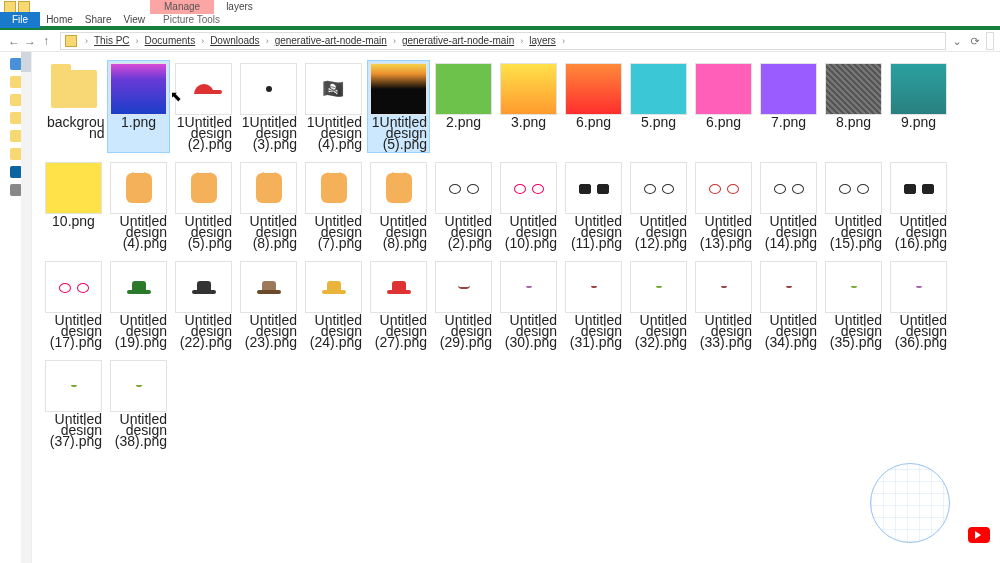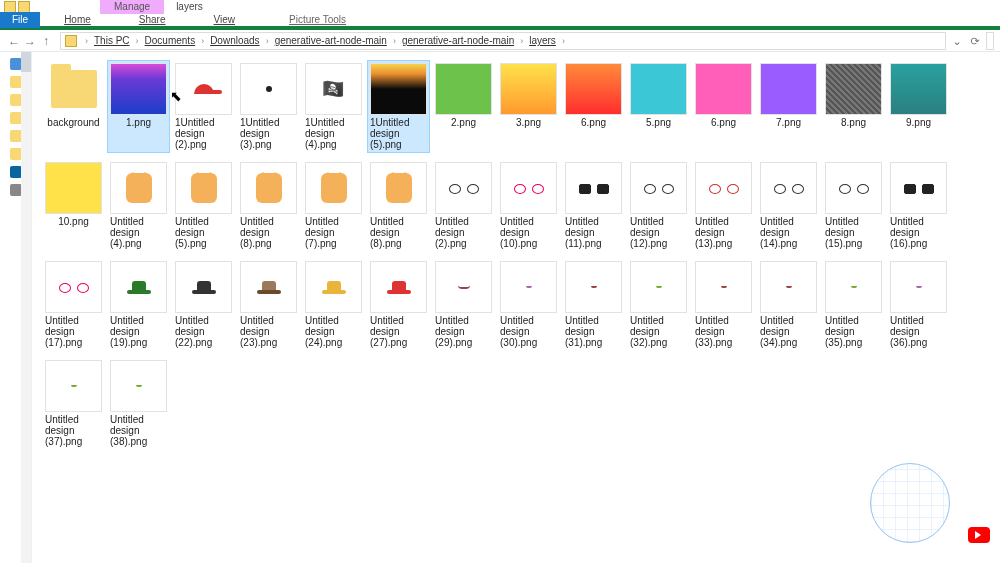--- a/index.html
+++ b/index.html
@@ -2,27 +2,27 @@
 <html><head>
 <meta charset="utf-8">
 <style>
 * { margin: 0; padding: 0; box-sizing: border-box; font-family: "Segoe UI", Tahoma, sans-serif; }
 body { width: 1000px; height: 563px; background: #fff; overflow: hidden; position: relative; font-size: 10px; color: #222; }
 
 
 .titlebar { height: 14px; background: #fff; display: flex; align-items: center; }
 .titlebar .qat { display: flex; gap: 2px; padding-left: 4px; }
 .titlebar .qat span { width: 12px; height: 12px; background: #f7d872; display: inline-block; border: 1px solid #c9a83b; }
-.titlebar .tab-ctx { margin-left: 70px; background: #f0abfc; color: #555; padding: 0 14px; font-size: 10px; line-height: 14px; }
+.titlebar .tab-ctx { margin-left: 120px; background: #fca5a5; color: #555; padding: 0 14px; font-size: 10px; line-height: 14px; }
 .titlebar .tab-plain { margin-left: 8px; color: #444; font-size: 10px; line-height: 14px; padding: 0 4px; }
 
 
 .ribbon { height: 16px; background: #fff; display: flex; align-items: center; border-bottom: 4px solid #15803d; }
 .ribbon .file { background: #1979ca; color: #fff; padding: 0 12px; line-height: 16px; font-size: 10px; }
-.ribbon .tab { padding: 0 24px; line-height: 16px; font-size: 10px; color: #444; text-decoration: underline; }
+.ribbon .tab { padding: 0 6px; line-height: 16px; font-size: 10px; color: #444; }
 .ribbon .tab.ctx { color: #666; margin-left: 6px; }
 
 
 .navbar { height: 22px; background: #fff; border-bottom: 1px solid #e8e8e8; display: flex; align-items: center; padding: 0 6px; }
 .navbtn { width: 16px; text-align: center; color: #707070; font-size: 12px; user-select: none; }
 .navbar .pathbox { margin-left: 6px; flex: 1; border: 1px solid #dcdcdc; height: 18px; display: flex; align-items: center; padding: 0 4px; background: #fff; }
 .navbar .pathbox .foldicon { width: 12px; height: 12px; background: #f7d872; border: 1px solid #c9a83b; margin-right: 4px; }
 .crumb { color: #333; font-size: 10px; padding: 0 2px; text-decoration: underline; }
 .sep { color: #888; padding: 0 4px; font-size: 9px; }
 .navbar .right { display: flex; align-items: center; gap: 4px; margin-left: 4px; }
@@ -40,21 +40,21 @@
 
 
 .content { position: absolute; left: 32px; top: 52px; right: 0; bottom: 0; padding: 8px 10px; overflow: hidden; }
 .grid { display: flex; flex-wrap: wrap; gap: 6px 2px; align-content: flex-start; }
 .tile { width: 63px; display: flex; flex-direction: column; align-items: center; padding: 2px; border: 1px solid transparent; }
 .tile.sel { background: #cce8ff; border: 1px solid #99d1ff; }
 .thumb { width: 57px; height: 52px; background: #fff; border: 1px solid #e2e2e2; display: flex; align-items: center; justify-content: center; position: relative; overflow: hidden; }
 .thumb.folder { border: none; }
 .folder-shape { width: 46px; height: 38px; background: #f8d775; border-radius: 2px; position: relative; }
 .folder-shape::before { content:""; position:absolute; top:-6px; left:0; width:20px; height:8px; background:#f8d775; border-radius:2px 2px 0 0; }
-.label { font-size: 10px; text-align: left; line-height: 11px; margin-top: 2px; max-width: 62px; word-wrap: break-word; color: #222; }
+.label { font-size: 14px; text-align: right; line-height: 11px; margin-top: 2px; max-width: 62px; word-wrap: break-word; color: #222; }
 
 
 .grad { width: 100%; height: 100%; }
 .g1 { background: linear-gradient(180deg,#d84bd8 0%,#6a3ad6 30%,#1b3ec9 100%); }
 .g2 { background: linear-gradient(180deg,#f6d24a,#e98f2e 20%,#0a0a0a 50%); }
 .g3 { background: #6cc24a; }
 .g4 { background: linear-gradient(180deg,#ffe14a,#ff9a2e); }
 .g5 { background: linear-gradient(180deg,#ff8a3a,#ff2e2e); }
 .g6 { background: #3cc7d6; }
 .g7 { background: #ff5fb8; }

